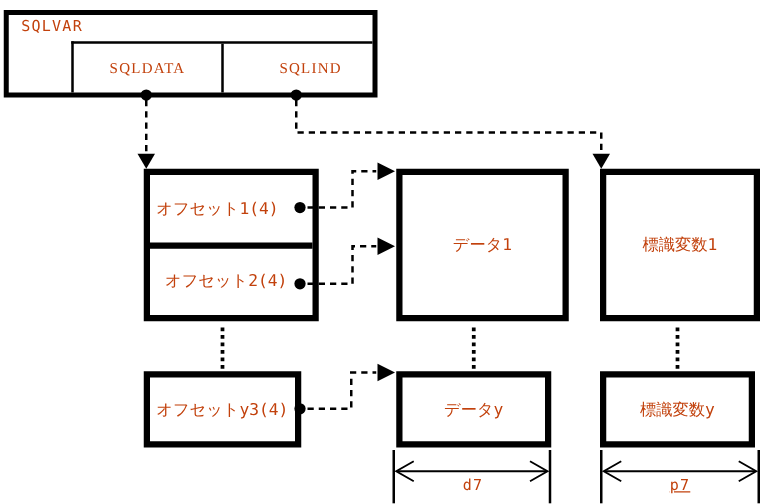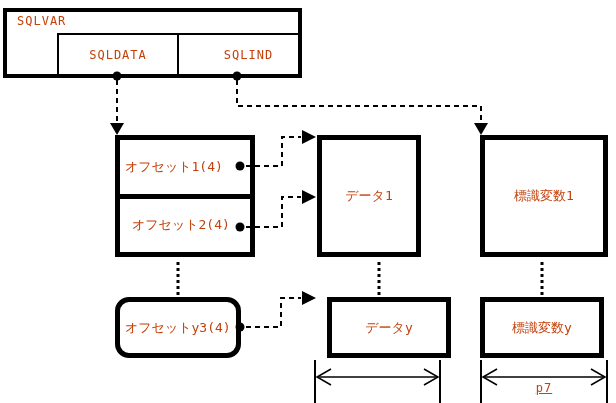--- a/index.html
+++ b/index.html
@@ -35,20 +35,21 @@
     border-left: 2px solid #000;
     display: flex;
   }
   .sqlvar-cell {
     display: flex;
     align-items: center;
     justify-content: center;
     font-size: 12px;
     letter-spacing: 1px;
     white-space: nowrap;
+    font-family: Liberation Serif, serif;
   }
   .sqlvar-cell.first { width: 120px; border-right: 2px solid #000; }
   .sqlvar-cell.second { flex: 1; padding-left: 20px; }
 
   
   .stack {
     position: absolute;
     border: 5px solid #000;
     background: #fff;
     display: flex;
@@ -57,39 +58,39 @@
   .stack .cell {
     flex: 1;
     display: flex;
     align-items: center;
     font-size: 13px;
     white-space: nowrap;
   }
   .stack .cell + .cell { border-top: 5px solid #000; padding-left: 12px; }
   .offsets-stack { left: 115px; top: 135px; width: 140px; height: 122px; }
   .offsets-stack .cell { justify-content: flex-start; padding-left: 5px; }
-  .data-stack { left: 317px; top: 135px; width: 104px; height: 122px; }
+  .data-stack { left: 317px; top: 135px; width: 138px; height: 122px; }
   .data-stack .cell { justify-content: center; }
   .ind-stack { left: 480px; top: 135px; width: 128px; height: 122px; gap: 36px; }
   .ind-stack .cell { justify-content: center; }
 
   
   .single {
     position: absolute;
     border: 5px solid #000;
     background: #fff;
     display: flex;
     align-items: center;
     font-size: 13px;
     white-space: nowrap;
     height: 61px;
     top: 297px;
   }
-  .offsets-last { left: 115px; width: 126px; justify-content: flex-start; padding-left: 5px; border-radius: 14px; }
-  .data-last { left: 327px; width: 124px; justify-content: center; }
+  .offsets-last { left: 115px; width: 126px; justify-content: flex-start; padding-left: 5px; }
+  .data-last { left: 317px; width: 124px; justify-content: center; }
   .ind-last { left: 480px; width: 124px; justify-content: center; }
 
   
   .dim-label {
     position: absolute;
     top: 381px;
     text-align: center;
     font-size: 12px;
     letter-spacing: 1px;
   }
@@ -136,20 +137,21 @@
   <div class="stack data-stack">
     <div class="cell">データ1</div>
   </div>
   <div class="single data-last">データy</div>
 
   <div class="stack ind-stack">
     <div class="cell">標識変数1</div>
   </div>
   <div class="single ind-last">標識変数y</div>
 
+  <div class="dim-label d">d7</div>
   <div class="dim-label p">p7</div>
 
   <svg class="overlay" viewBox="0 0 616 403" xmlns="http://www.w3.org/2000/svg">
 
     <circle class="dot" cx="117" cy="76" r="4.5"></circle>
     <circle class="dot" cx="237" cy="76" r="4.5"></circle>
 
     <path class="dash" d="M117,80 V122"></path>
     <polygon class="head" points="117,135 110,123 124,123"></polygon>
 

